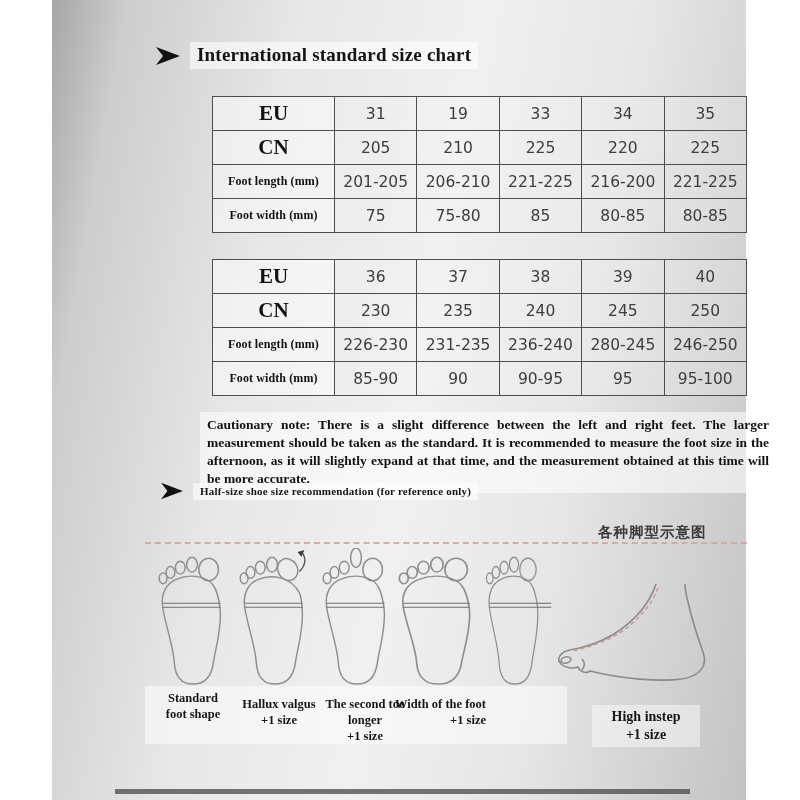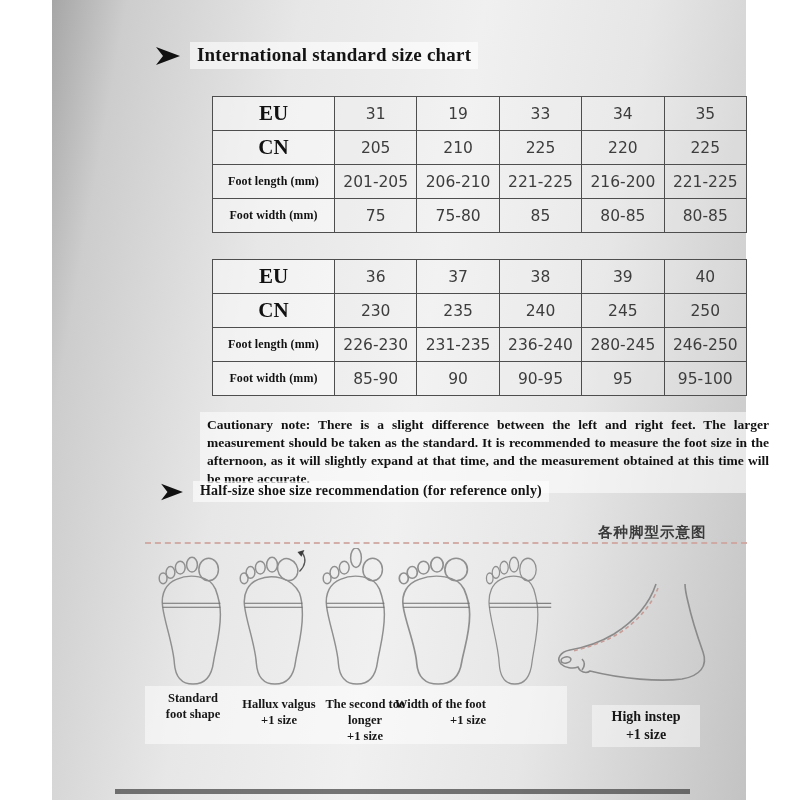--- a/index.html
+++ b/index.html
@@ -9,21 +9,21 @@
     position:absolute; left:52px; top:0; width:694px; height:800px;
     background:linear-gradient(100deg,#a6a6a6 0%,#cdcdcd 9%,#e7e7e7 30%,#f0f0f0 52%,#e6e6e6 72%,#c3c3c3 100%);
   }
   .sec-header { position:absolute; display:flex; align-items:center; gap:9px; }
   .sec-header .arrow { flex:0 0 auto; display:block; }
   .sec-title {
     font-weight:bold; color:#141414; background:rgba(255,255,255,0.6);
     padding:2px 7px 3px 7px; letter-spacing:0.2px; white-space:nowrap;
   }
   .h1 .sec-title { font-size:19px; }
-  .h2 .sec-title { font-size:14px; }
+  .h2 .sec-title { font-size:11px; }
 
   table.size-table {
     position:absolute; left:160px; width:535px; border-collapse:collapse;
     table-layout:fixed;
   }
   table.size-table th, table.size-table td {
     border:1px solid #4e4e4e; height:34px; text-align:center; vertical-align:middle;
   }
   table.size-table th {
     width:122px; background:rgba(255,255,255,0.48); color:#111;

